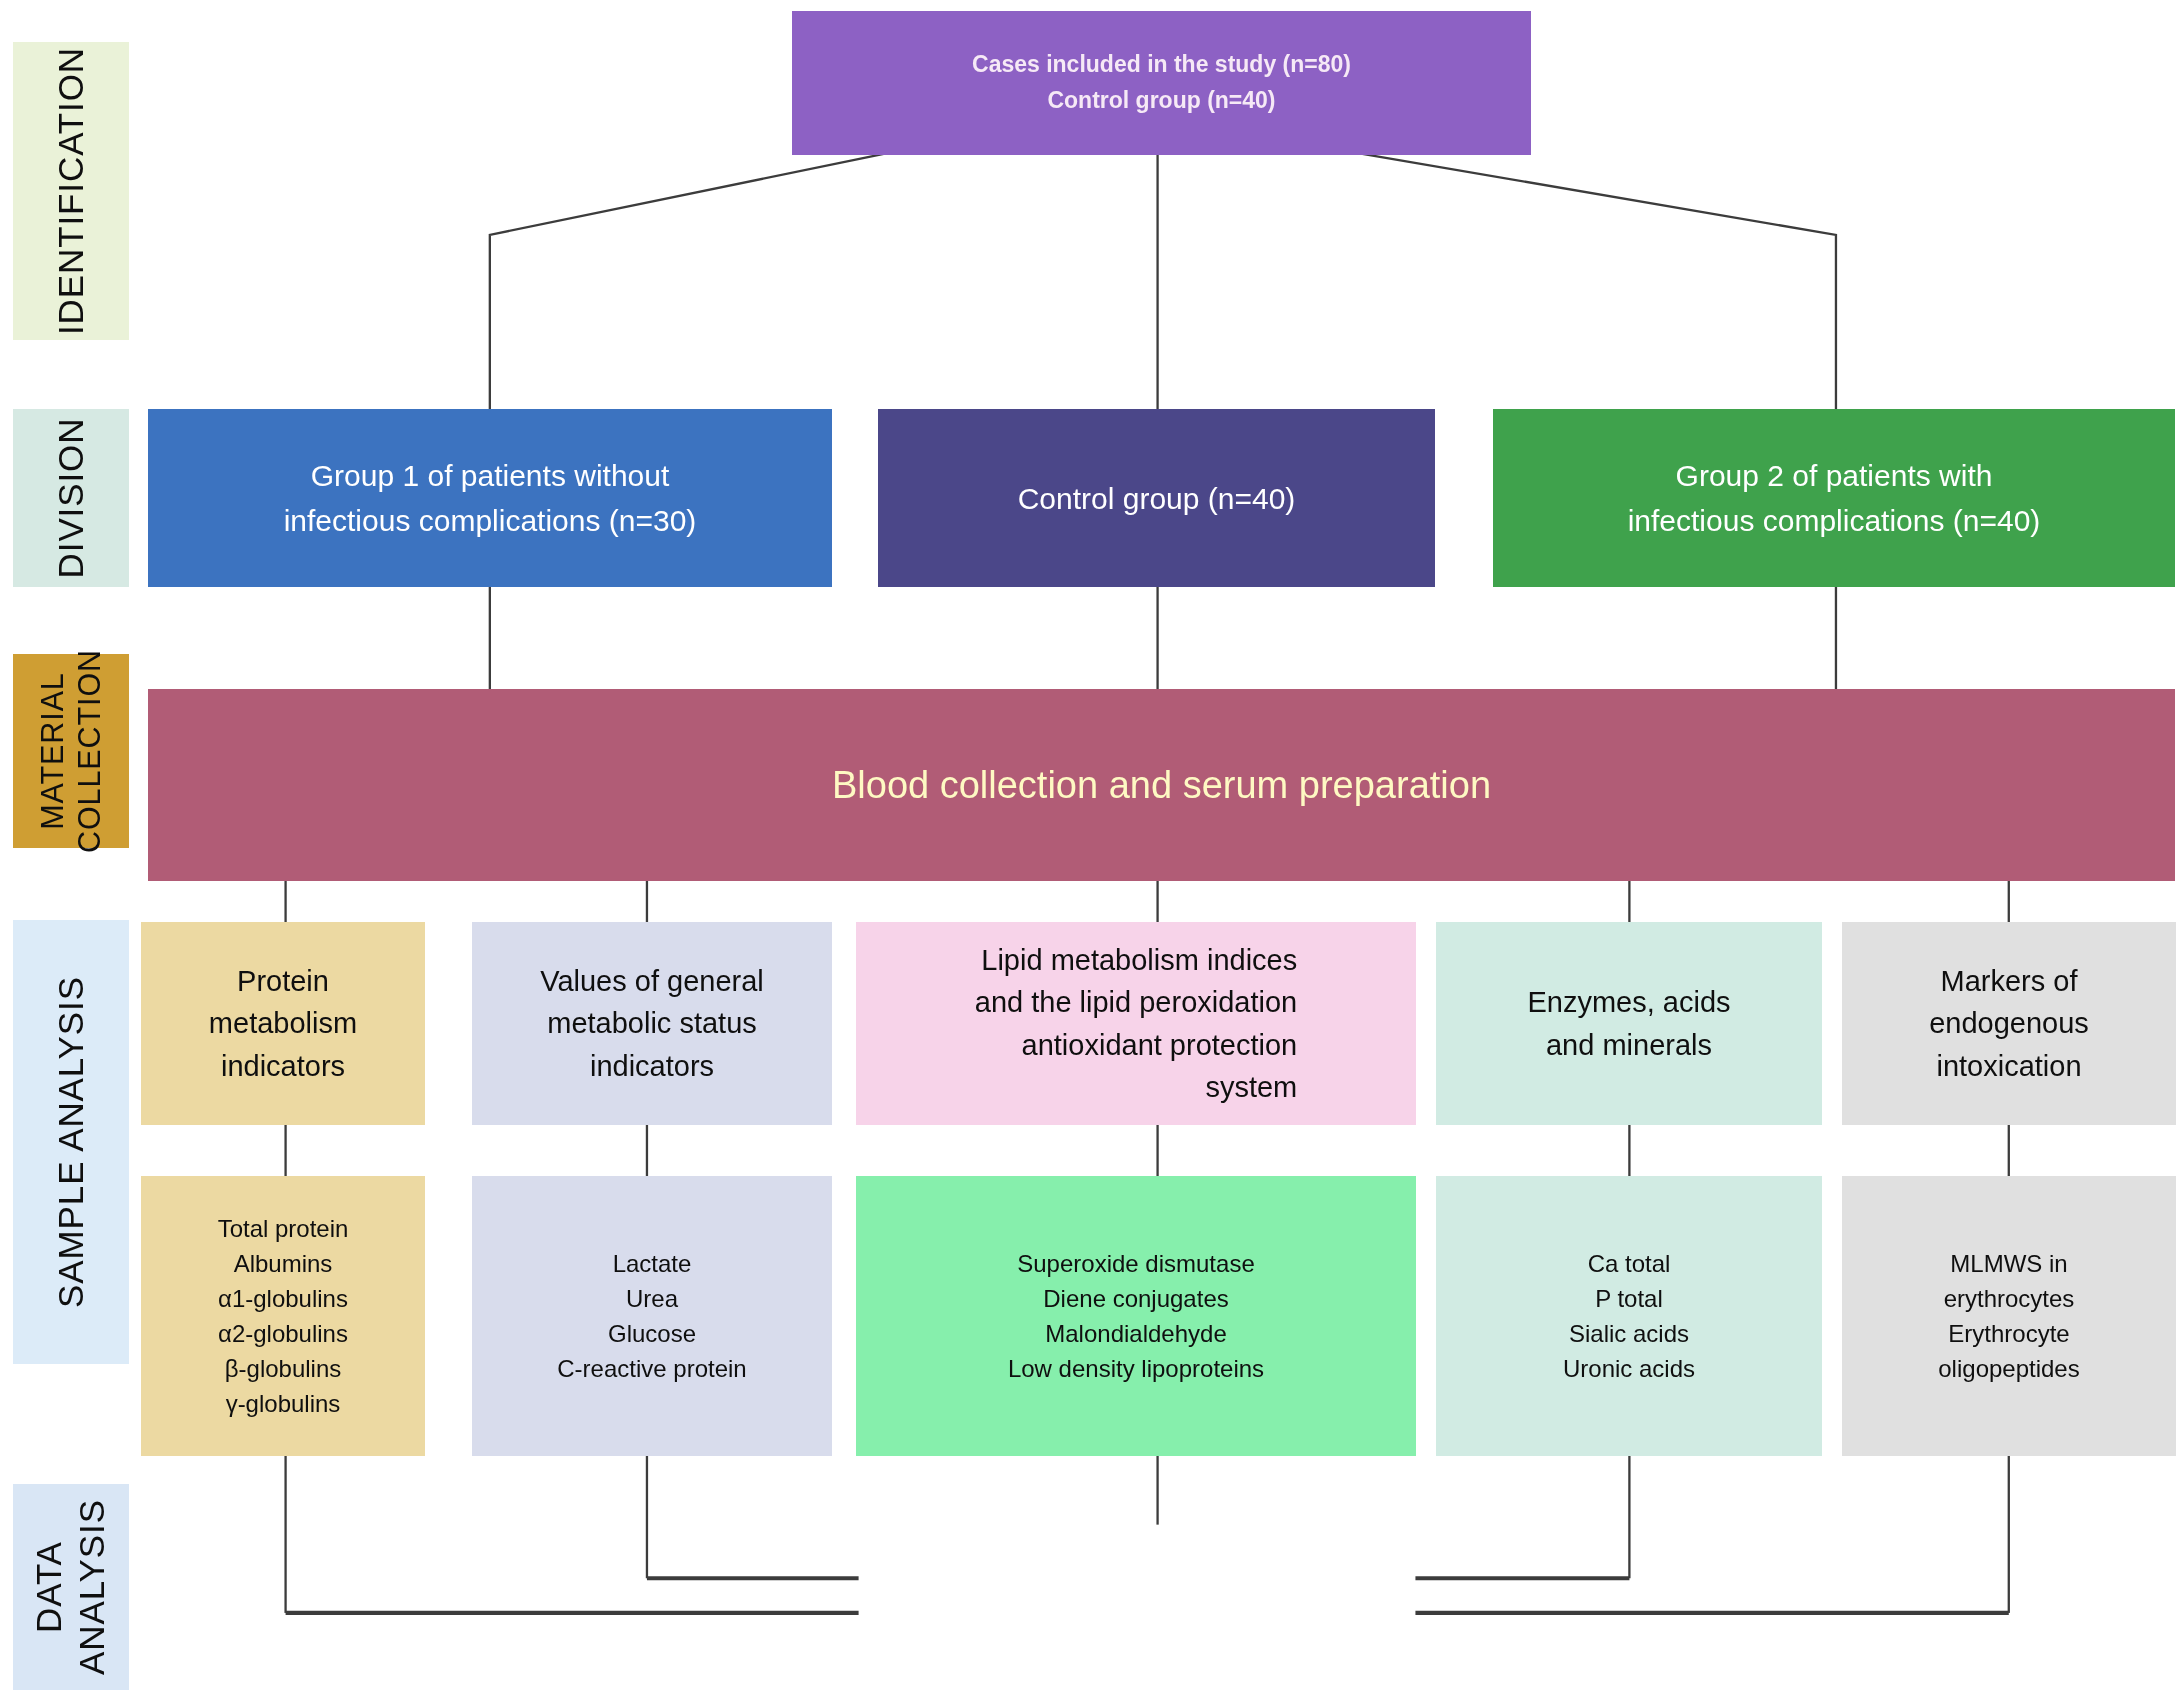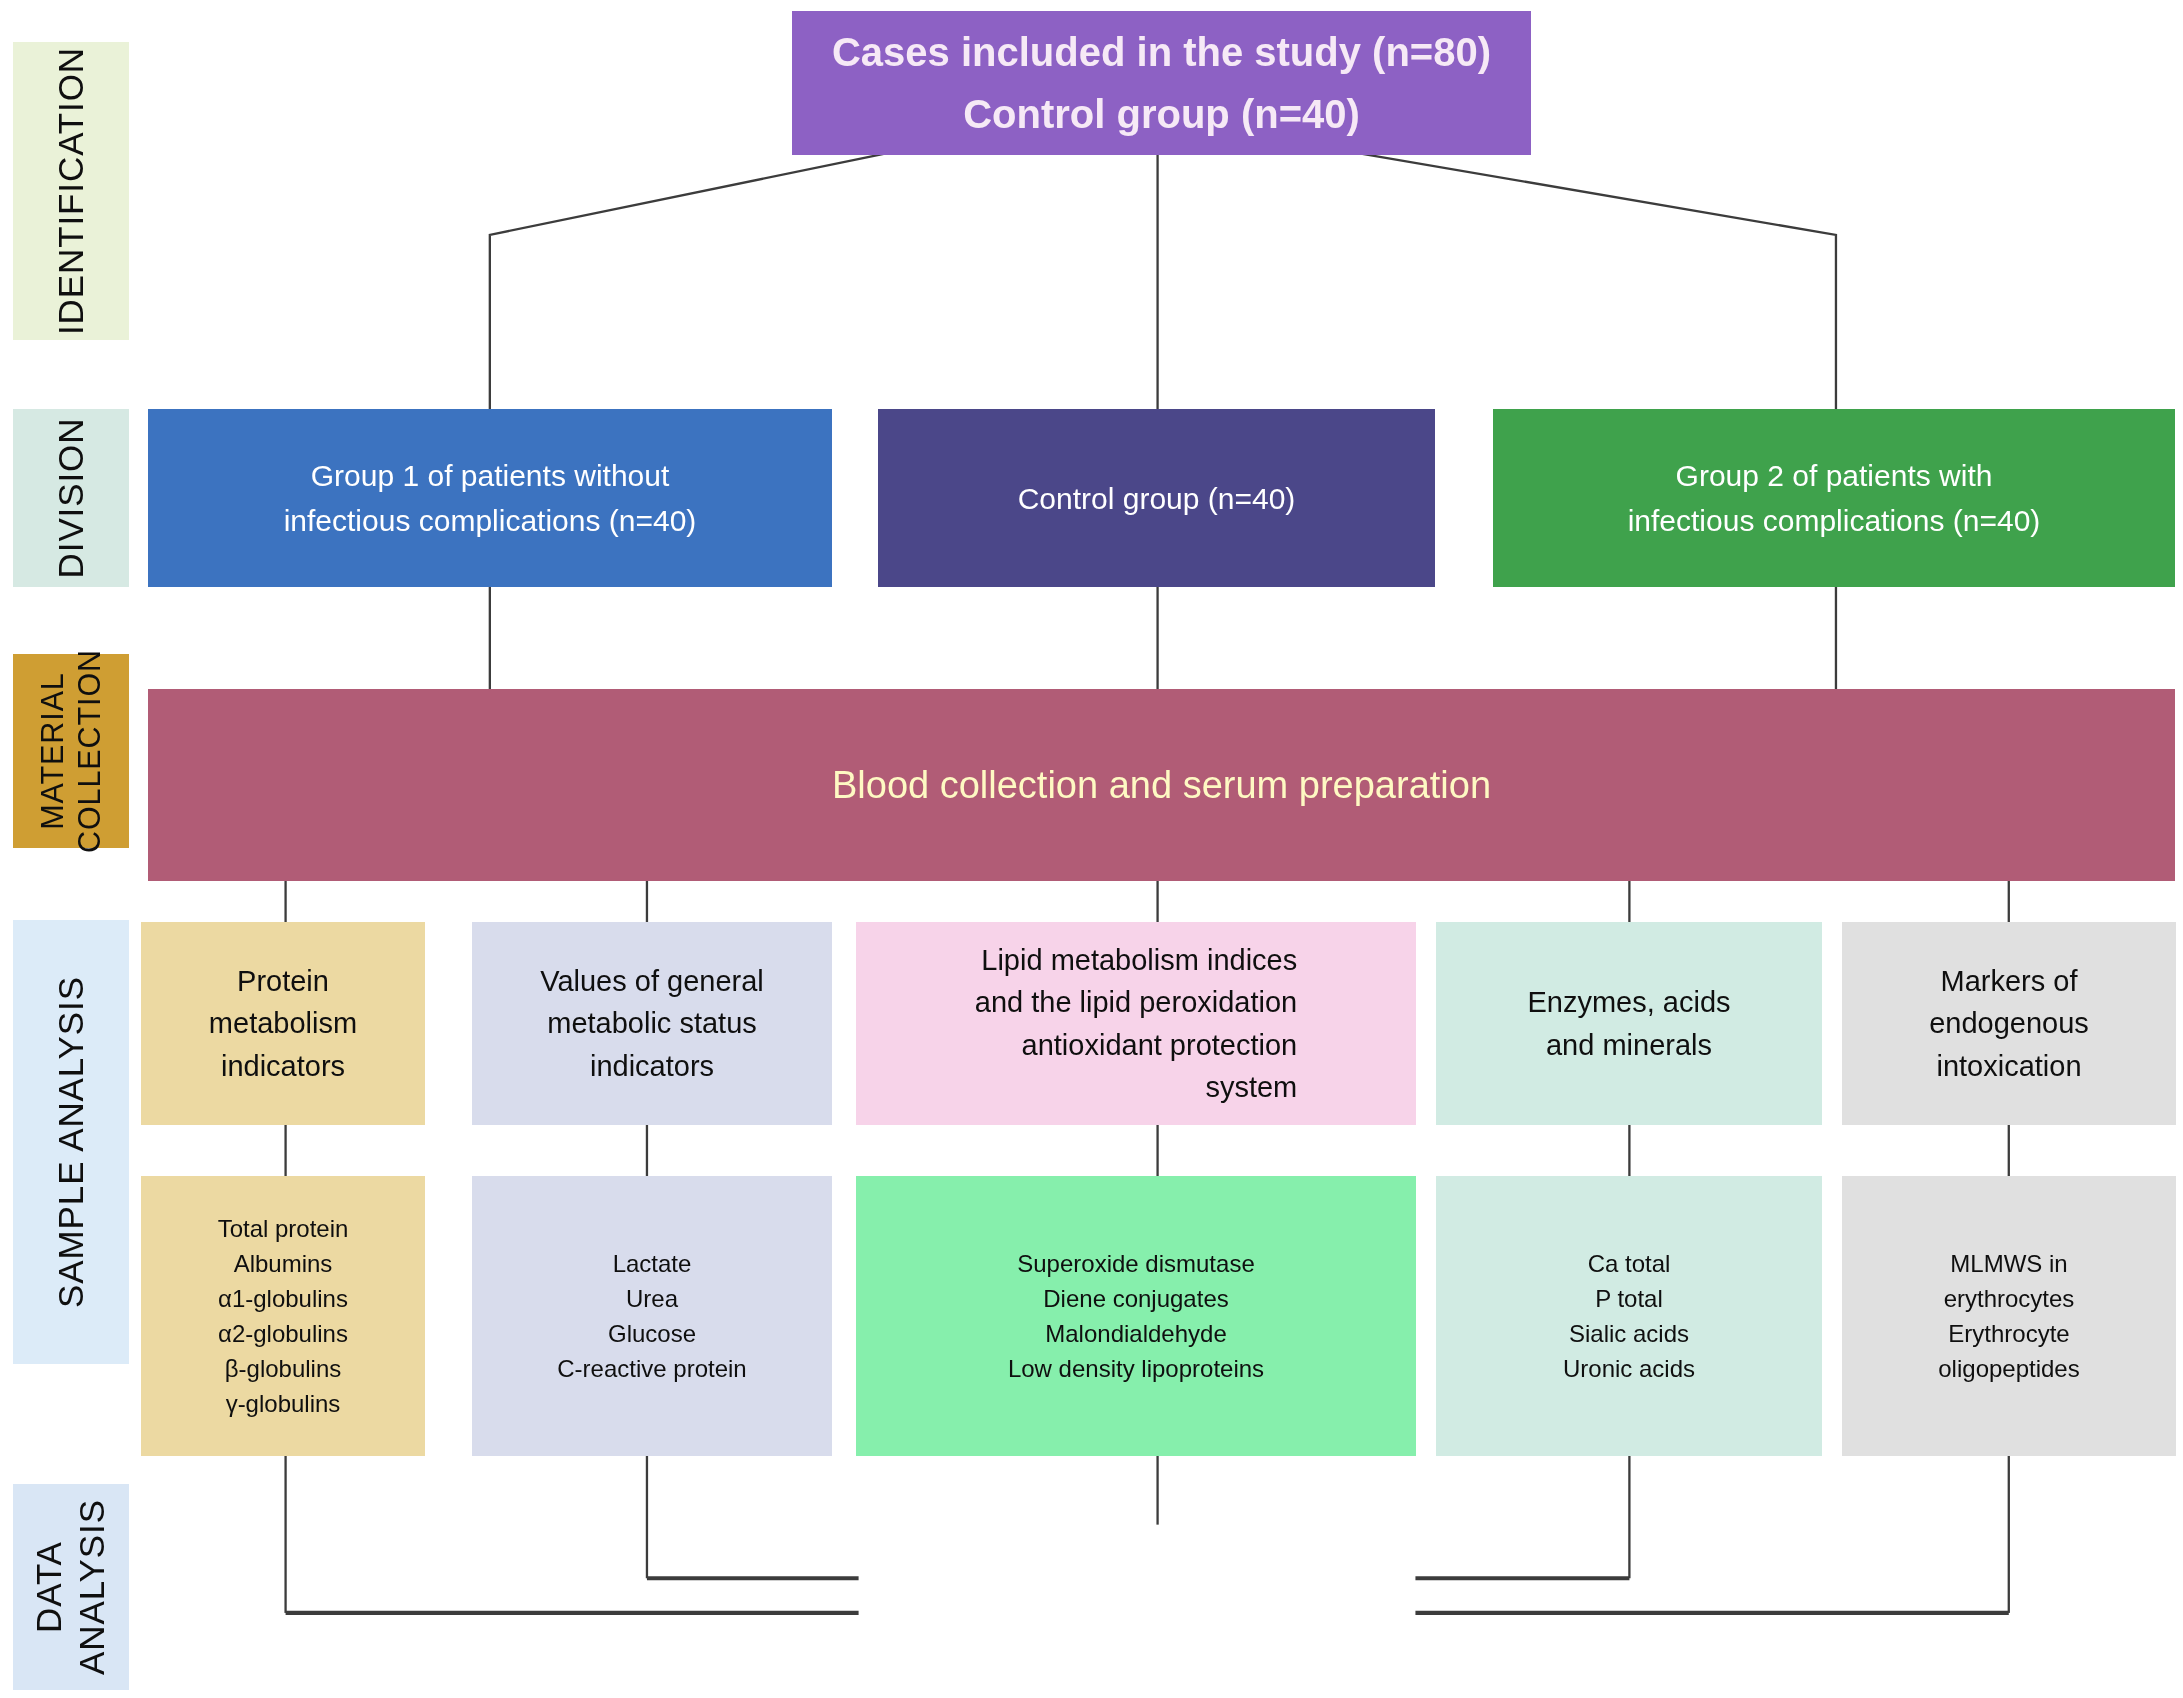--- a/index.html
+++ b/index.html
@@ -26,21 +26,21 @@
     font-size:35px;letter-spacing:0.9px;line-height:1.22;
     color:#0f0f0f;
   }
   #side-identification{top:42px;height:298px;}
   #side-division{top:409px;height:178px;}
   #side-material{top:654px;height:194px;}
   #side-material .rot{font-size:30.5px;}
   #side-sample{top:920px;height:444px;}
   #side-data{top:1484px;height:206px;}
 
-  #top-box{left:792px;top:10.6px;width:739px;height:144px;font-weight:bold;font-size:40px;line-height:1.55;color:#f6e9f6;}
+  #top-box{left:792px;top:10.6px;width:739px;height:144px;font-weight:bold;font-size:23px;line-height:1.55;color:#f6e9f6;}
   .group{top:409px;height:178px;font-size:30px;line-height:1.5;color:#ffffff;}
   #group1{left:148px;width:684px;}
   #control{left:878px;width:557px;}
   #group2{left:1493px;width:682px;}
   #blood-bar{left:148px;top:689px;width:2027px;height:192px;font-size:38px;color:#fef9c3;}
 
   .r1{top:922px;height:203px;font-size:29px;line-height:1.46;}
   .r2{top:1176px;height:280px;font-size:24px;line-height:1.46;}
   .c1{left:141px;width:284px;}
   .c2{left:472px;width:360px;}
@@ -103,21 +103,21 @@
   </div>
   <div class="side" id="side-data" style="background-color: rgb(217, 230, 245);">
     <span class="rot">DATA
 ANALYSIS</span>
   </div>
 
   <div class="box" id="top-box" style="background-color: rgb(141, 97, 196);">Cases included in the study (n=80)
 Control group (n=40)</div>
 
   <div class="box group" id="group1" style="background-color: rgb(60, 115, 192);">Group 1 of patients without
-infectious complications (n=40)</div>
+infectious complications (n=30)</div>
   <div class="box group" id="control" style="background-color: rgb(75, 71, 137);">Control group (n=40)</div>
   <div class="box group" id="group2" style="background-color: rgb(63, 162, 76);">Group 2 of patients with
 infectious complications (n=40)</div>
 
   <div class="box" id="blood-bar" style="background-color: rgb(177, 92, 118);">Blood collection and serum preparation</div>
 
   <div class="box r1 c1" style="background-color: rgb(236, 217, 162);">Protein
 metabolism
 indicators</div>
   <div class="box r1 c2" style="background-color: rgb(216, 220, 236);">Values of general

